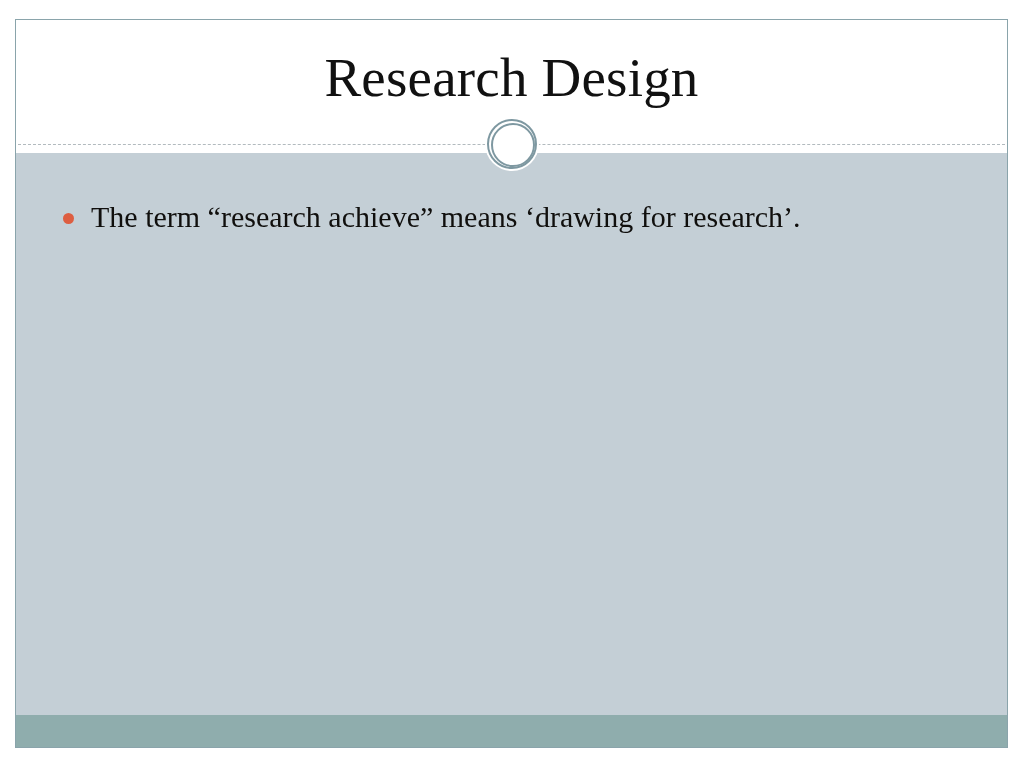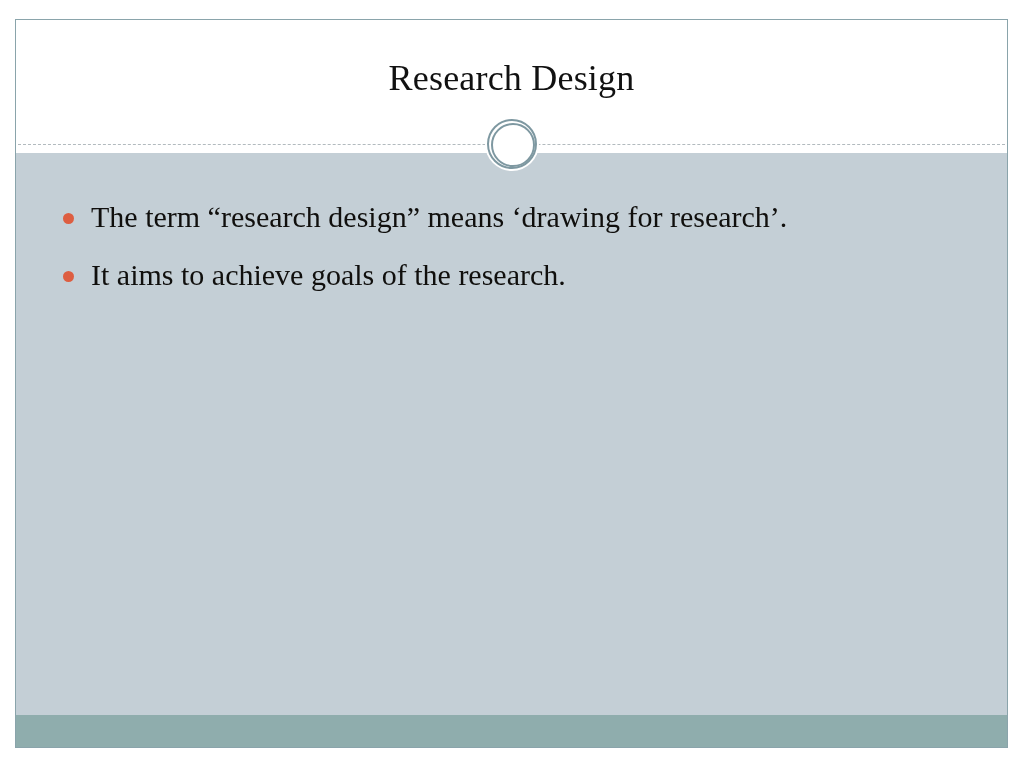--- a/index.html
+++ b/index.html
@@ -37,21 +37,21 @@
     height: 133px;
     background: #ffffff;
   }
 
   .slide-title {
     position: absolute;
     left: 0;
     top: 33px;
     width: 100%;
     text-align: center;
-    font-size: 36px;
+    font-size: 55px;
     line-height: 50px;
     color: #111111;
     letter-spacing: 0.2px;
     font-weight: 400;
     white-space: nowrap;
   }
 
   
   .title-divider {
     position: absolute;
@@ -166,28 +166,24 @@
     <div class="slide-title">Research Design</div>
   </div>
 
   <div class="title-divider"></div>
 
   <div class="slide-body">
     <ul class="bullet-list">
 
       <li class="bullet-item">
         <span class="bullet-dot"></span>
-        <span class="bullet-text">The term “research design” means ‘drawing for research’.</span>
+        <span class="bullet-text">The term “research achieve” means ‘drawing for research’.</span>
       </li>
 
 
-      <li class="bullet-item">
-        <span class="bullet-dot"></span>
-        <span class="bullet-text">It aims to achieve goals of the research.</span>
-      </li>
 
     </ul>
 
     <div class="bottom-bar"></div>
   </div>
 
   <div class="ornament">
     <span class="disc"></span>
     <span class="ring-outer"></span>
     <span class="ring-inner"></span>

